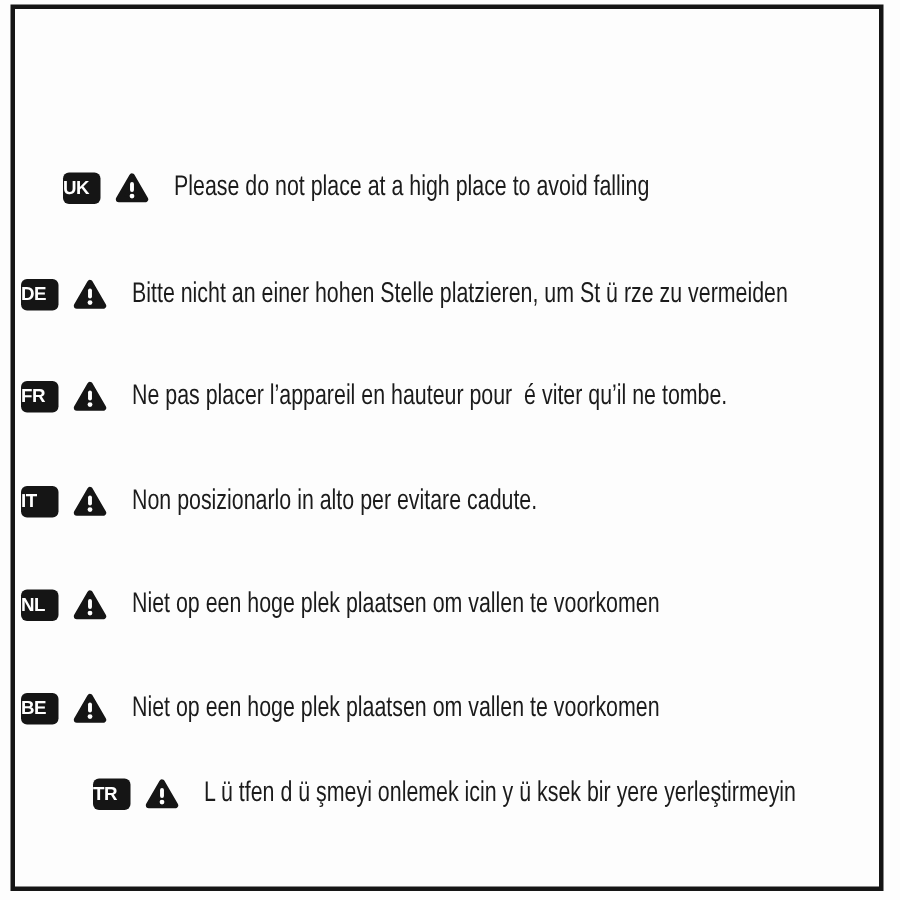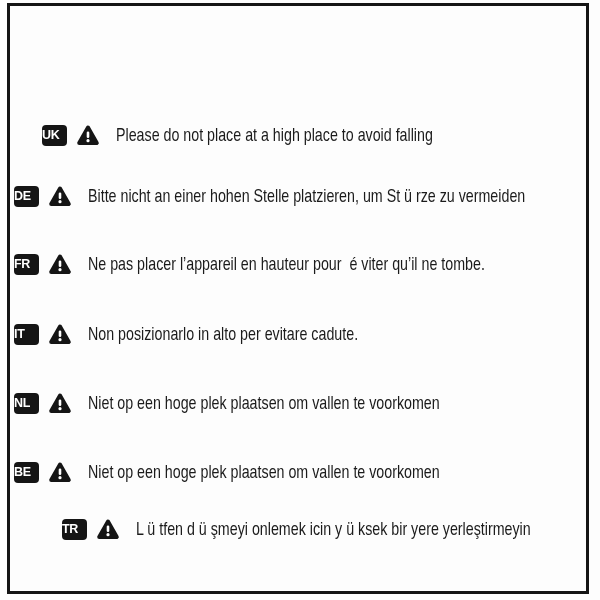--- a/index.html
+++ b/index.html
@@ -25,21 +25,21 @@
     background: #fdfdfd;
   }
   .row {
     position: absolute;
     left: 14px;
     height: 28px;
     display: flex;
     align-items: center;
   }
   .row:nth-of-type(1) { top: 40px; }
-  .row:nth-of-type(2) { top: 121px; padding-left: 28px; }
+  .row:nth-of-type(2) { top: 111px; padding-left: 28px; }
   .row:nth-of-type(3) { top: 182px; }
   .row:nth-of-type(4) { top: 250px; }
   .row:nth-of-type(5) { top: 320px; }
   .row:nth-of-type(6) { top: 389px; }
   .row:nth-of-type(7) { top: 458px; }
   .row:nth-of-type(8) { top: 515px; margin-left: 48px; }
   .badge {
     display: inline-block;
     min-width: 25px;
     height: 21px;

